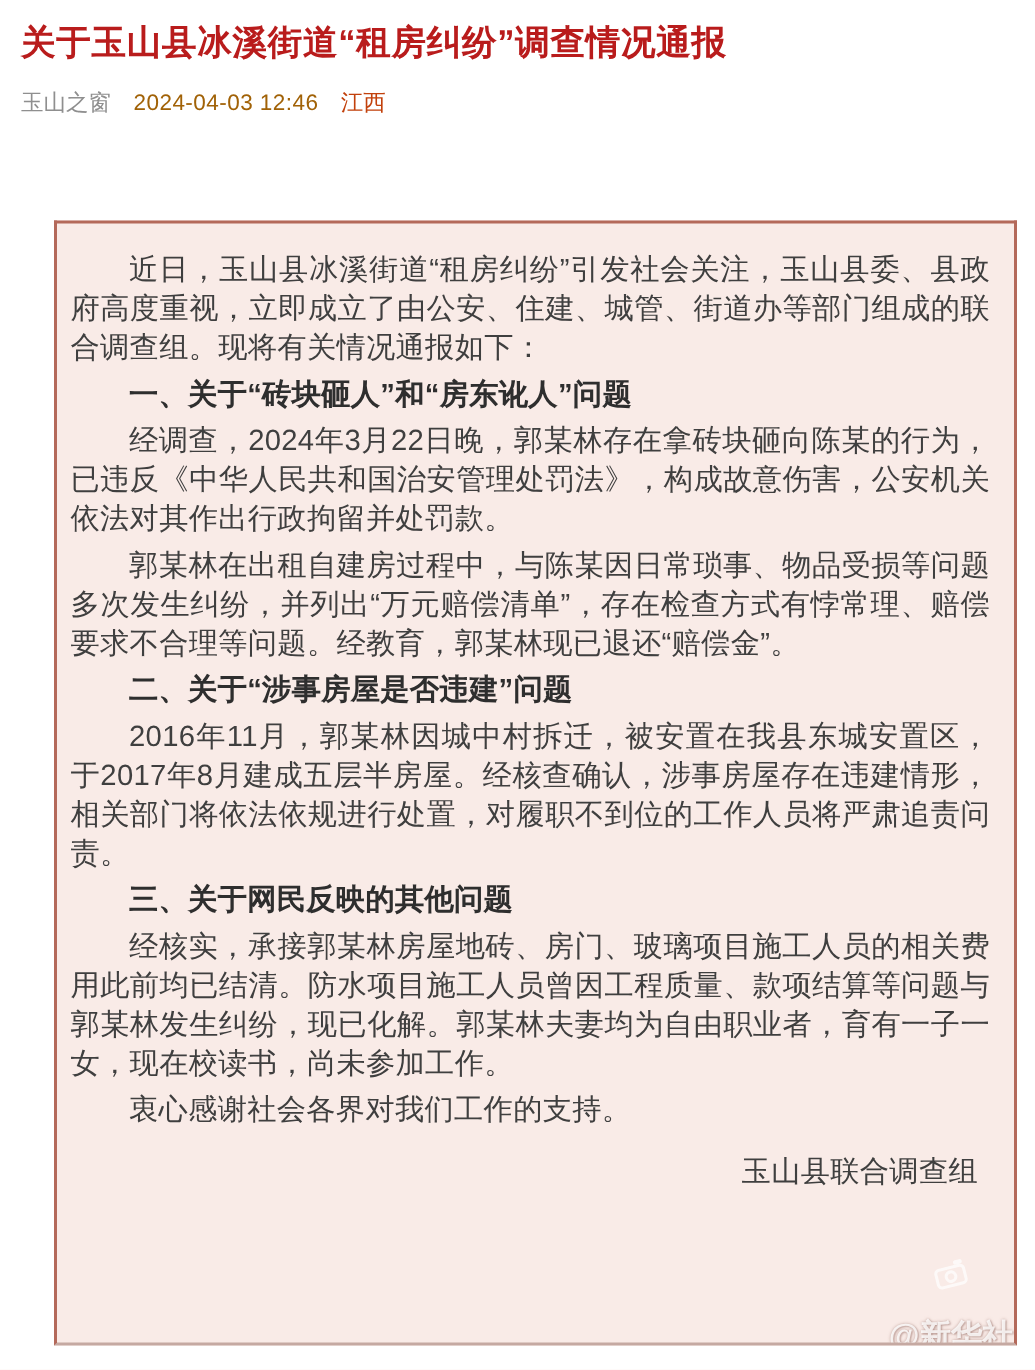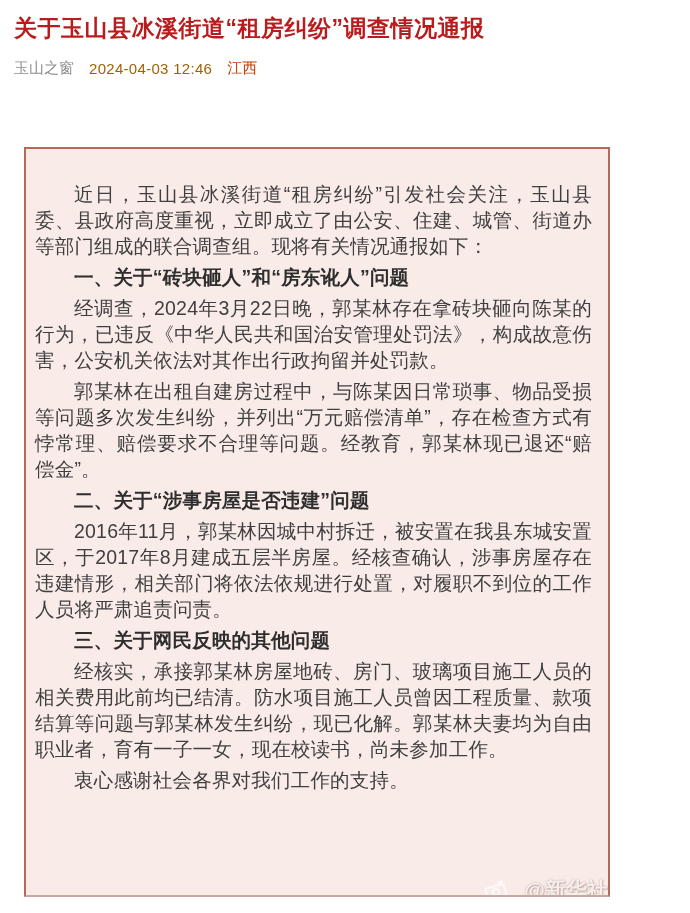--- a/index.html
+++ b/index.html
@@ -21,26 +21,26 @@
     margin-top: 15px;
     display: flex; align-items: center; gap: 15px;
     font-size: 15px;
   }
   .byline .source { color: #8f8f8f; cursor: pointer; }
   .byline .time   { color: #a16207; letter-spacing: 0.3px; }
   .byline .region { color: #c2410c; }
 
   .notice-box {
     position: absolute;
-    left: 24px; top: 147px;
-    width: 586px; height: 750px;
+    left: 36px; top: 147px;
+    width: 642px; height: 750px;
     background: #f9ebe7;
     border: 2px solid #b4695a;
     border-bottom-color: #c5a9a2;
-    padding: 32px 16px 12px 9px;
+    padding: 18px 16px 12px 9px;
     overflow: hidden;
   }
   .notice-box p {
     margin: 0 0 5px 0;
     font-size: 19.5px;
     line-height: 26px;
     color: #3f3f3f;
     text-indent: 2em;
     letter-spacing: 0.2px;
     text-align: justify;
@@ -53,20 +53,21 @@
 
   .watermark {
     position: absolute;
     right: 0px; bottom: -9px;
     display: flex; align-items: center; gap: 17px;
     font-size: 21px; font-weight: 700;
     color: rgba(255,255,255,0.82);
     text-shadow: 0 0 2px rgba(146,104,95,0.55), 1px 1px 1px rgba(146,104,95,0.35);
     pointer-events: none;
     white-space: nowrap;
+    flex-direction: column;
   }
   .watermark svg { opacity: 0.85; transform: rotate(-14deg); }
 </style>
 </head>
 <body>
 
 <div class="page">
 
   <h1 class="post-title">关于玉山县冰溪街道“租房纠纷”调查情况通报</h1>
 
@@ -81,20 +82,21 @@
     <p>近日，玉山县冰溪街道“租房纠纷”引发社会关注，玉山县委、县政府高度重视，立即成立了由公安、住建、城管、街道办等部门组成的联合调查组。现将有关情况通报如下：</p>
     <p class="h">一、关于“砖块砸人”和“房东讹人”问题</p>
     <p>经调查，2024年3月22日晚，郭某林存在拿砖块砸向陈某的行为，已违反《中华人民共和国治安管理处罚法》，构成故意伤害，公安机关依法对其作出行政拘留并处罚款。</p>
     <p>郭某林在出租自建房过程中，与陈某因日常琐事、物品受损等问题多次发生纠纷，并列出“万元赔偿清单”，存在检查方式有悖常理、赔偿要求不合理等问题。经教育，郭某林现已退还“赔偿金”。</p>
     <p class="h">二、关于“涉事房屋是否违建”问题</p>
     <p>2016年11月，郭某林因城中村拆迁，被安置在我县东城安置区，于2017年8月建成五层半房屋。经核查确认，涉事房屋存在违建情形，相关部门将依法依规进行处置，对履职不到位的工作人员将严肃追责问责。</p>
     <p class="h">三、关于网民反映的其他问题</p>
     <p>经核实，承接郭某林房屋地砖、房门、玻璃项目施工人员的相关费用此前均已结清。防水项目施工人员曾因工程质量、款项结算等问题与郭某林发生纠纷，现已化解。郭某林夫妻均为自由职业者，育有一子一女，现在校读书，尚未参加工作。</p>
     <p>衷心感谢社会各界对我们工作的支持。</p>
 
+    <p class="sign">玉山县联合调查组</p>
 
     <div class="watermark">
       <span style="display:inline-flex;">
         <svg width="24" height="20" viewBox="0 0 24 20">
           <rect x="2" y="6" width="19" height="12" rx="2.5" fill="none" stroke="rgba(255,255,255,0.85)" stroke-width="2"></rect>
           <circle cx="11.5" cy="12" r="3.2" fill="none" stroke="rgba(255,255,255,0.85)" stroke-width="2"></circle>
           <rect x="15" y="2" width="6" height="3" rx="1.5" fill="rgba(255,255,255,0.85)"></rect>
         </svg>
       </span>
       <span>@新华社</span>

